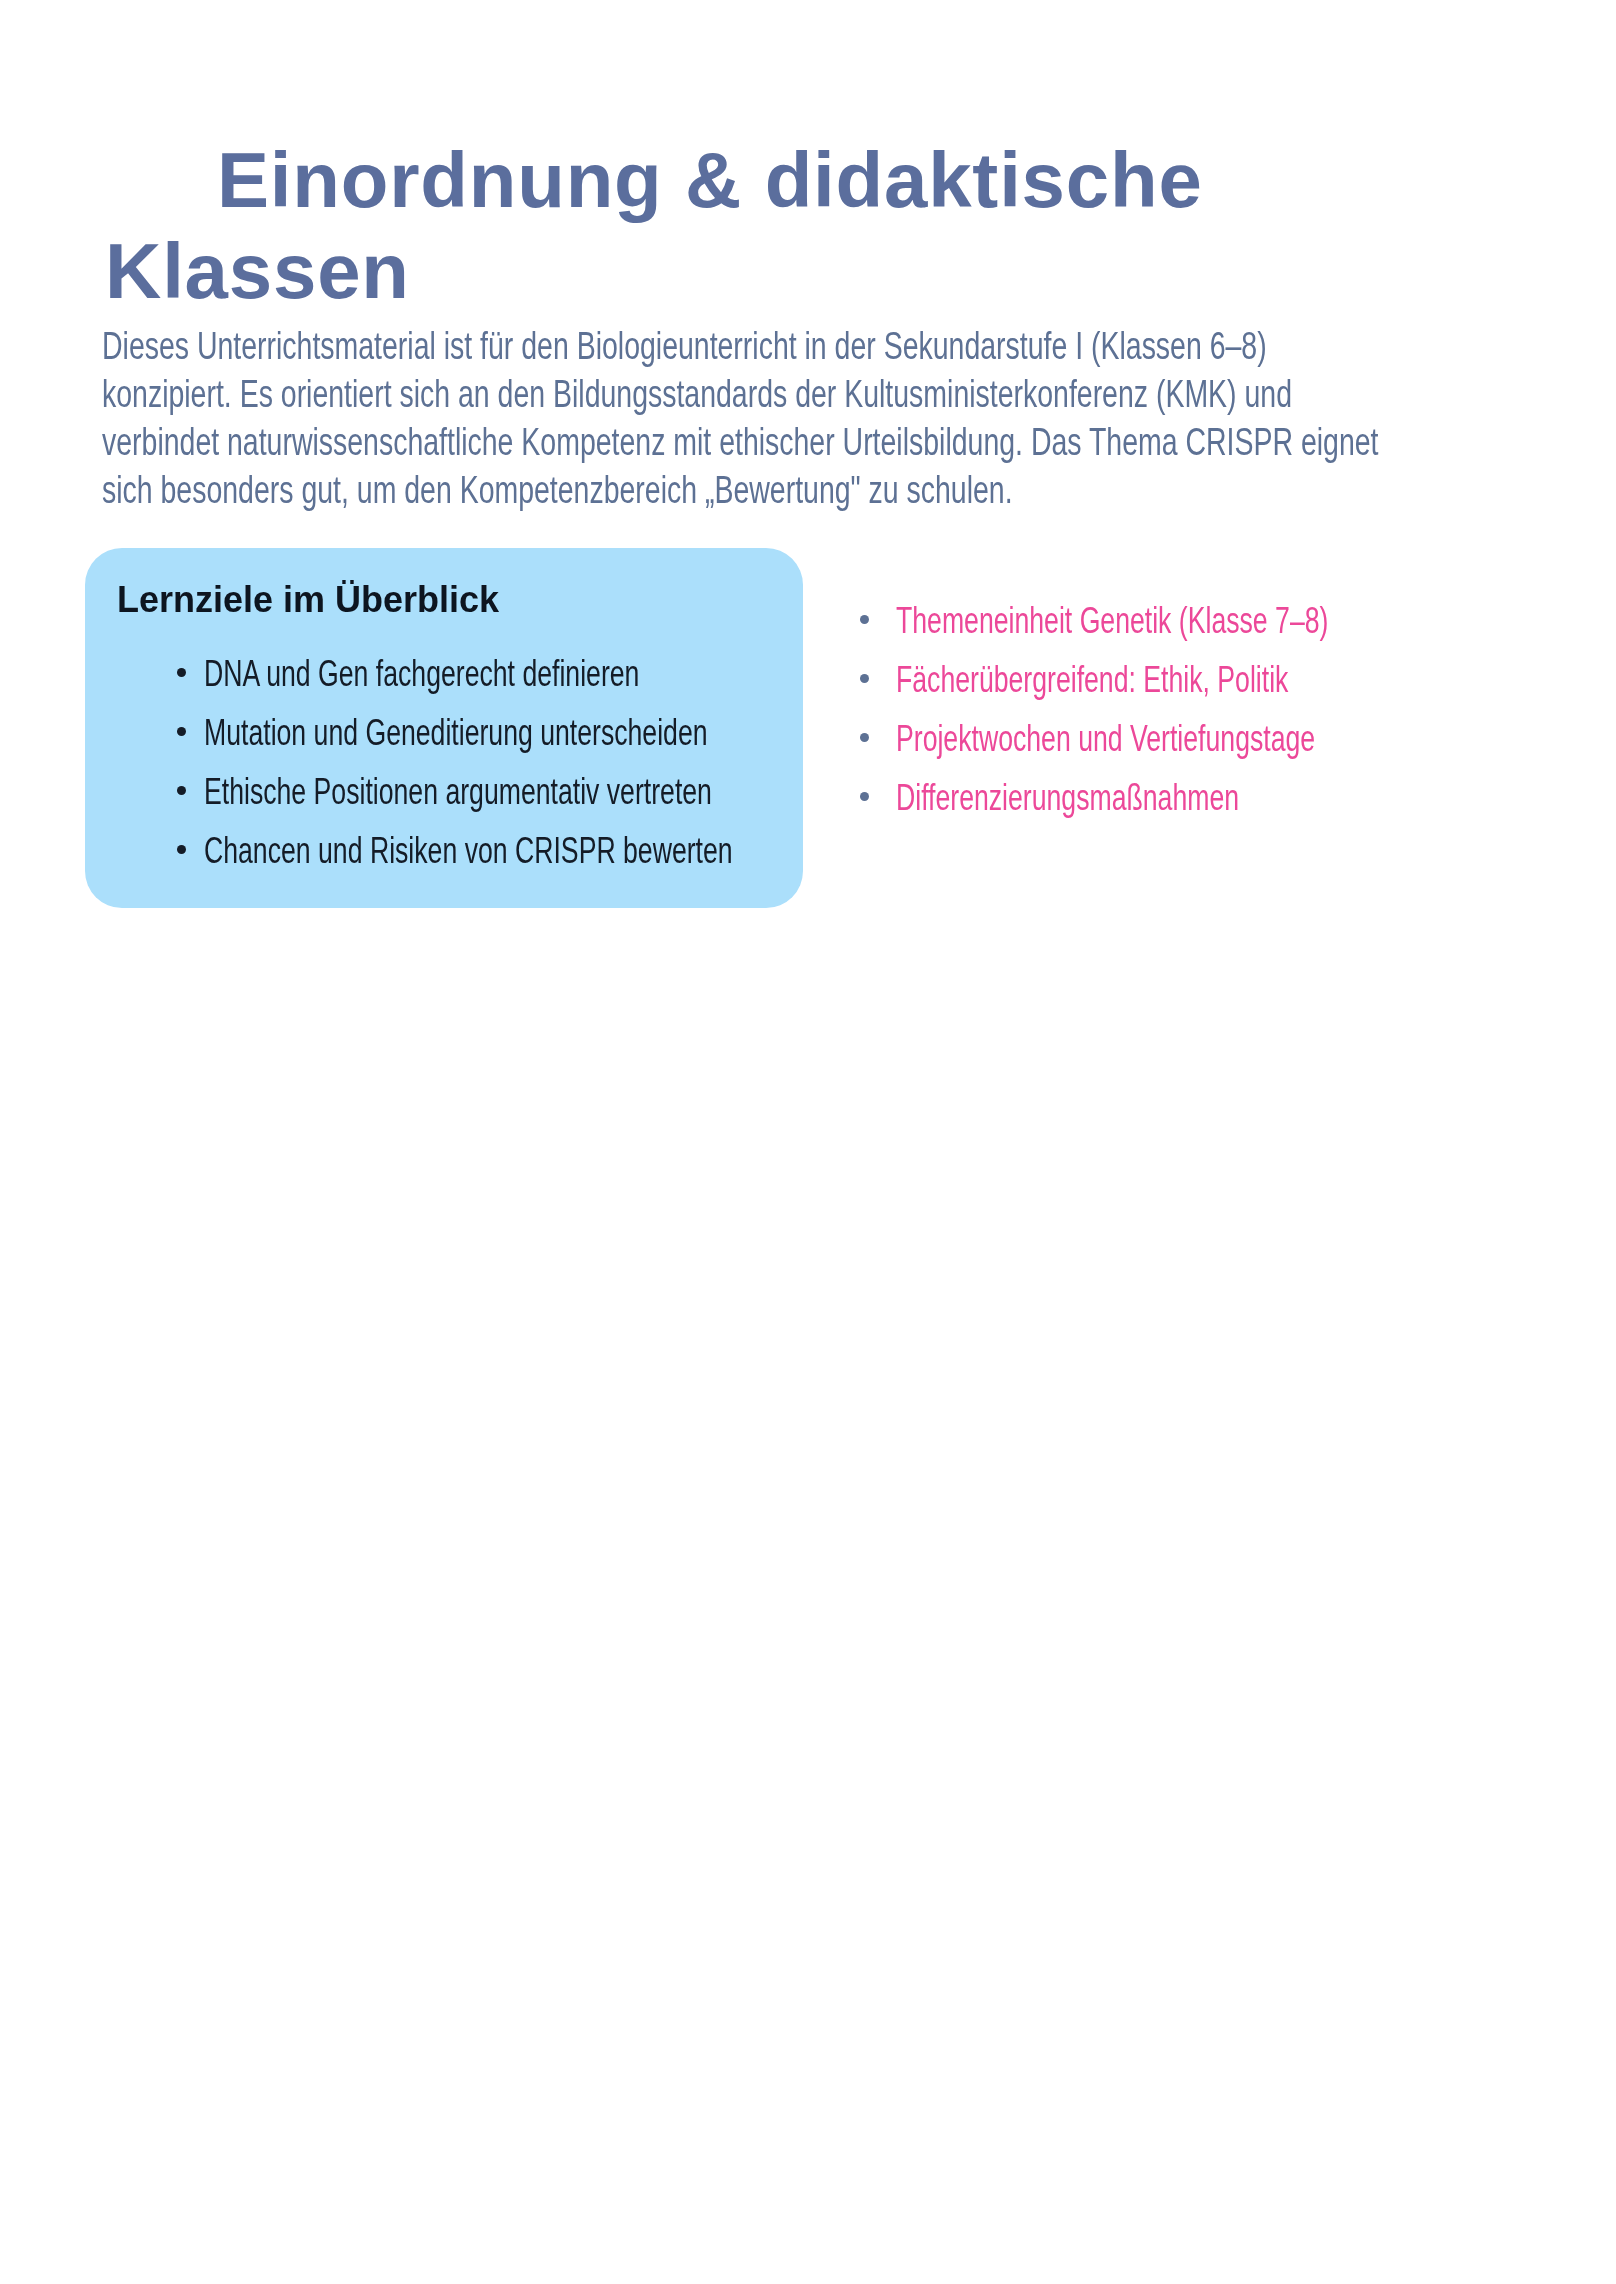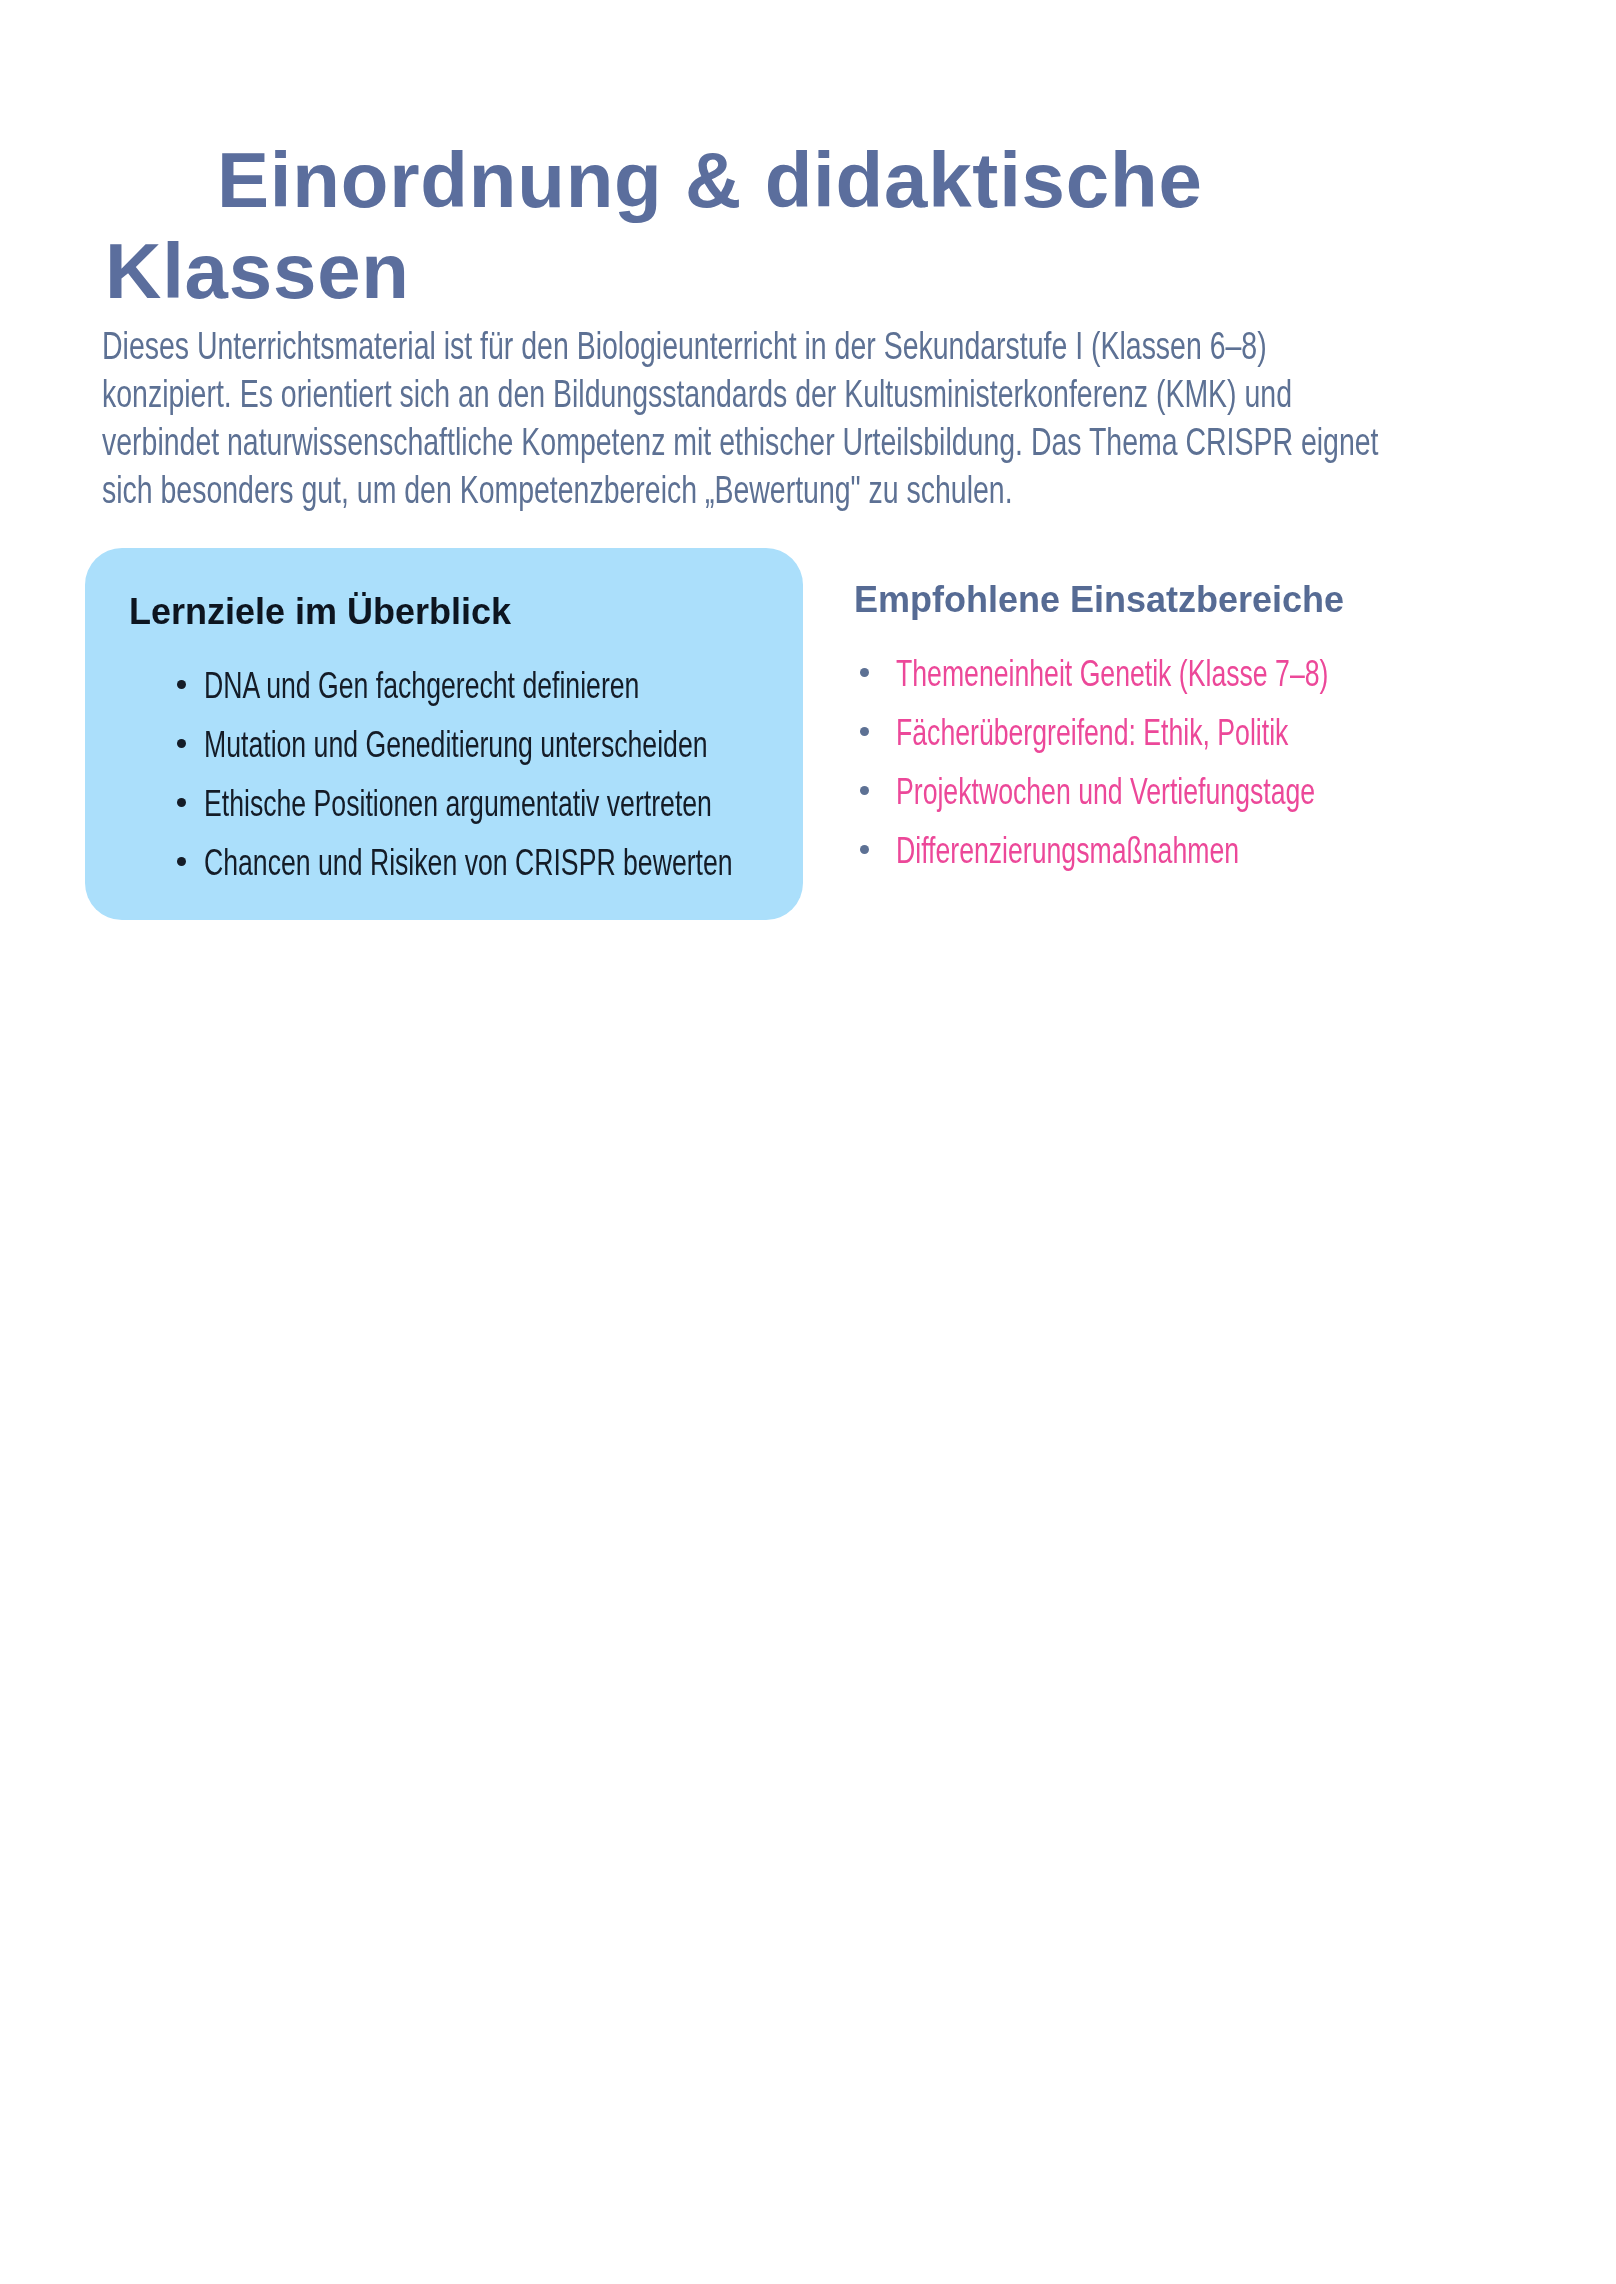--- a/index.html
+++ b/index.html
@@ -54,21 +54,21 @@
 
   .card {
     box-sizing: border-box;
     width: 718px;
     min-height: 346px;
     background: #abdffb;
     border-radius: 37px;
     padding: 25px 16.6px 28px 32px;
   }
   .card h2 {
-    margin: 12px;
+    margin: 0;
     font-size: 36px;
     line-height: 53px;
     font-weight: 700;
     color: #0d1520;
   }
 
   .right-col { flex: 1; padding-top: 25px; min-width: 0; }
   .right-col h2 {
     margin: 0;
     font-size: 36px;
@@ -137,21 +137,20 @@
           <span class="cond">Ethische Positionen argumentativ vertreten</span>
         </li>
         <li>
           <span class="dot"></span>
           <span class="cond">Chancen und Risiken von CRISPR bewerten</span>
         </li>
       </ul>
     </section>
 
     <section class="right-col">
-      <h2>Empfohlene Einsatzbereiche</h2>
       <ul class="blist">
         <li>
           <span class="dot"></span>
           <span class="cond">Themeneinheit Genetik (Klasse 7–8)</span>
         </li>
         <li>
           <span class="dot"></span>
           <span class="cond">Fächerübergreifend: Ethik, Politik</span>
         </li>
         <li>

